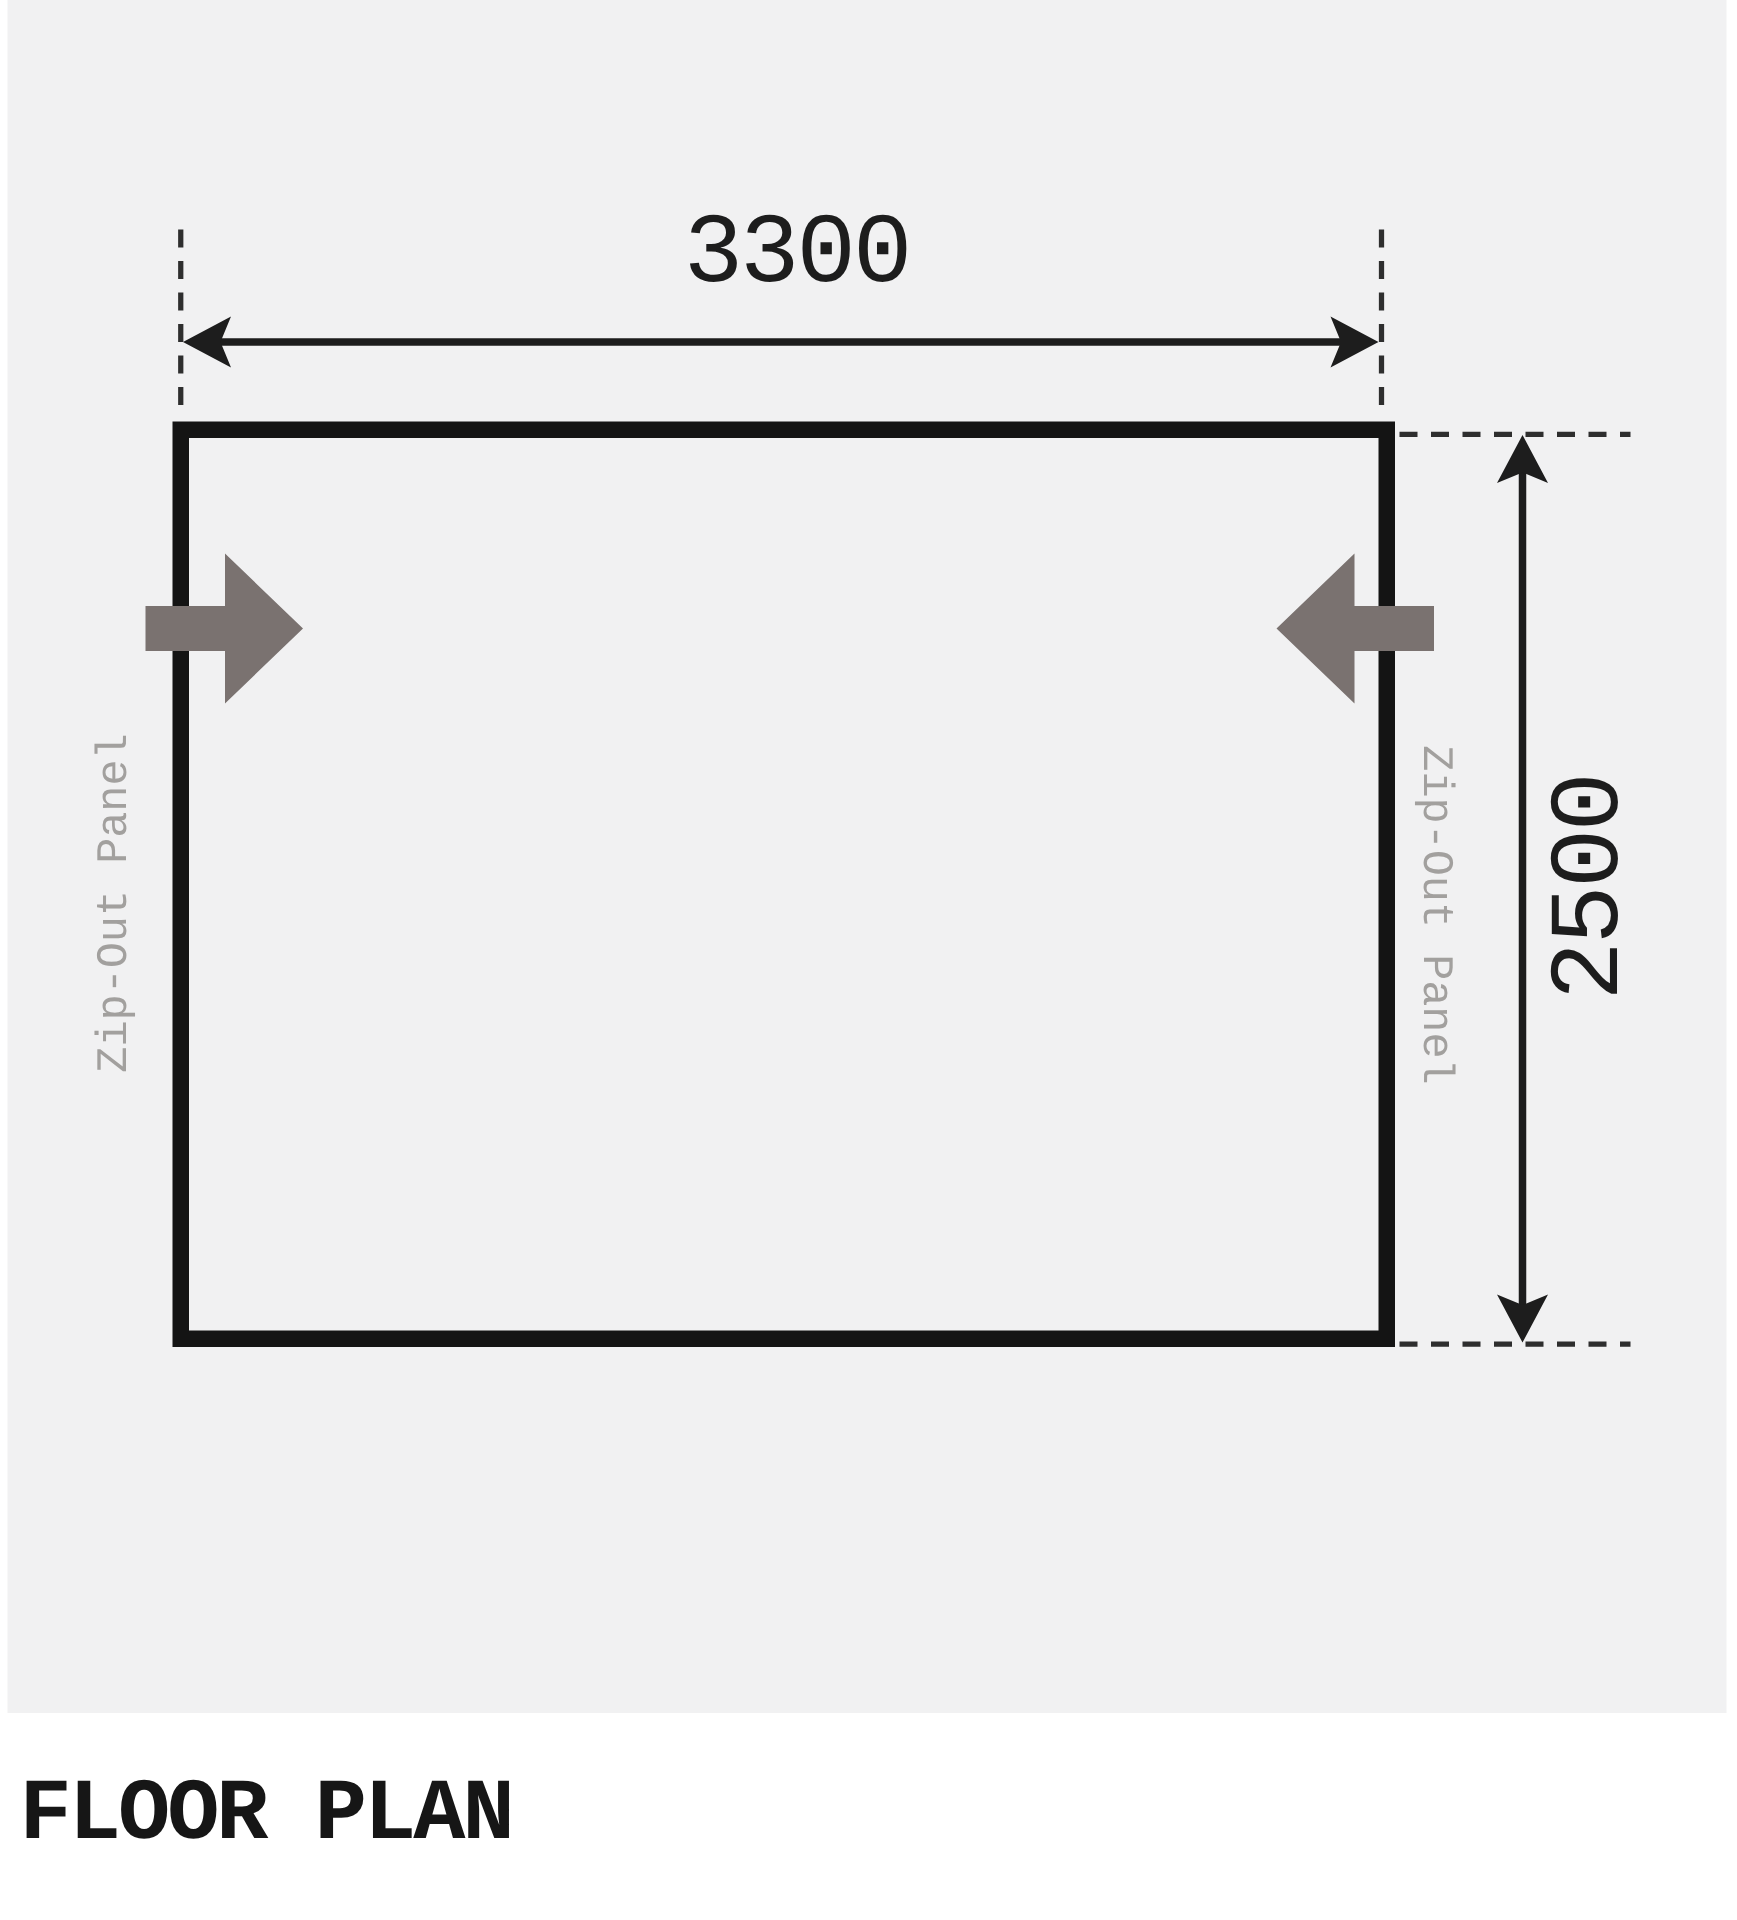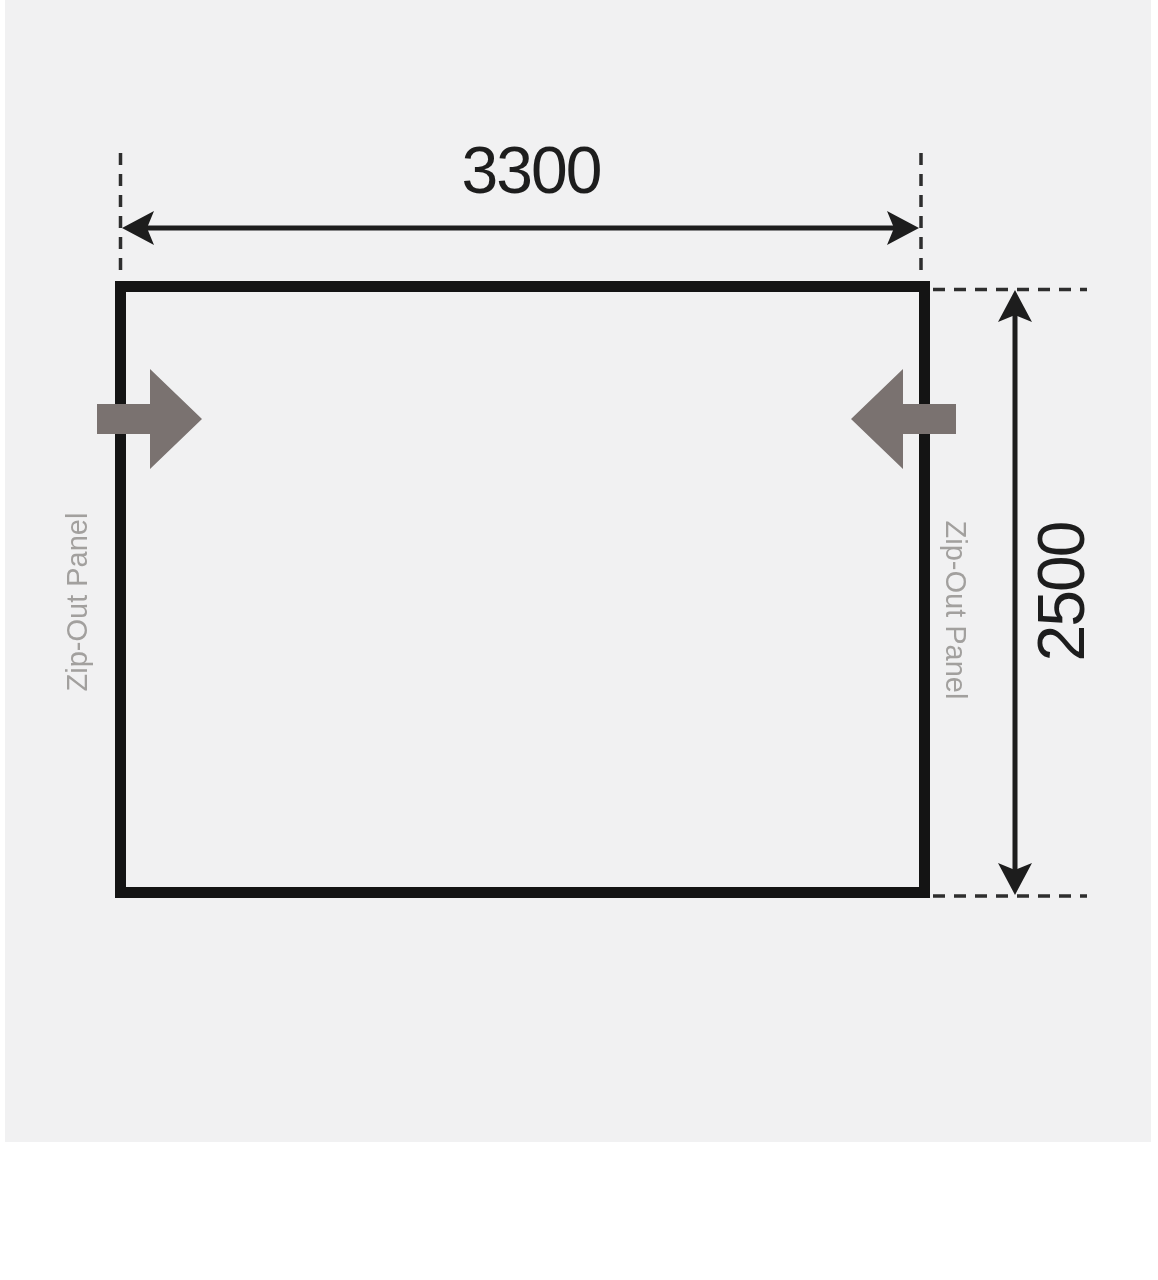--- a/index.html
+++ b/index.html
@@ -1,18 +1,18 @@
 <!DOCTYPE html>
 <html><head>
 <meta charset="utf-8">
 <style>
   html,body{margin:0;padding:0;background:#fff;}
   .canvas{
     position:relative;width:1158px;height:1280px;overflow:hidden;
-    background:#ffffff;font-family:Liberation Sans, sans-serif;
+    background:#ffffff;font-family:Liberation Mono, monospace;
   }
   .panel{
     position:absolute;left:5px;top:0;width:1146px;height:1142px;
     background:#f1f1f2;
   }
   svg.linework{position:absolute;left:0;top:0;}
   .room-rect{fill:none;stroke:#141414;stroke-width:11;}
   .dim-line{stroke:#1d1d1d;stroke-width:5;fill:none;}
   .dim-arrowhead{fill:#1d1d1d;stroke:none;}
   .ext-line{stroke:#2e2e2e;stroke-width:3.5;fill:none;stroke-dasharray:12 9;}
@@ -73,14 +73,15 @@
 
   <div class="dim-text" id="dim-width">3300</div>
 
   <div class="dim-text" id="dim-height">2500</div>
 
   <div class="side-label" id="side-label-left">Zip-Out Panel</div>
 
   <div class="side-label" id="side-label-right">Zip-Out Panel</div>
 
 
+  <div class="page-title">FLOOR PLAN</div>
 
 </div>
 
 </body></html>

